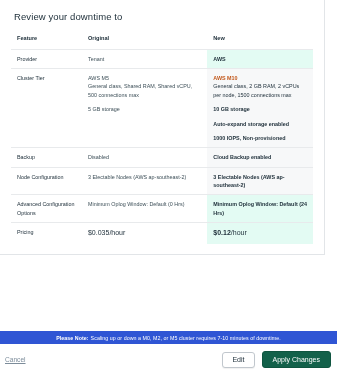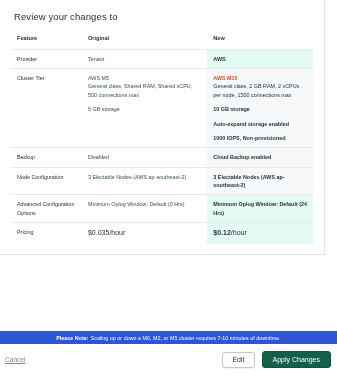--- a/index.html
+++ b/index.html
@@ -168,21 +168,21 @@
     height: 17px;
     padding: 0 10px;
     font-weight: 400;
   }
 </style>
 </head>
 <body>
 
 <div class="card">
 
-  <div class="card-title">Review your changes to</div>
+  <div class="card-title">Review your downtime to</div>
 
   <table class="changes">
     <colgroup>
       <col class="c-feature">
       <col class="c-original">
       <col class="c-new">
     </colgroup>
     <thead>
       <tr>
         <th class="th-feature">Feature</th>

